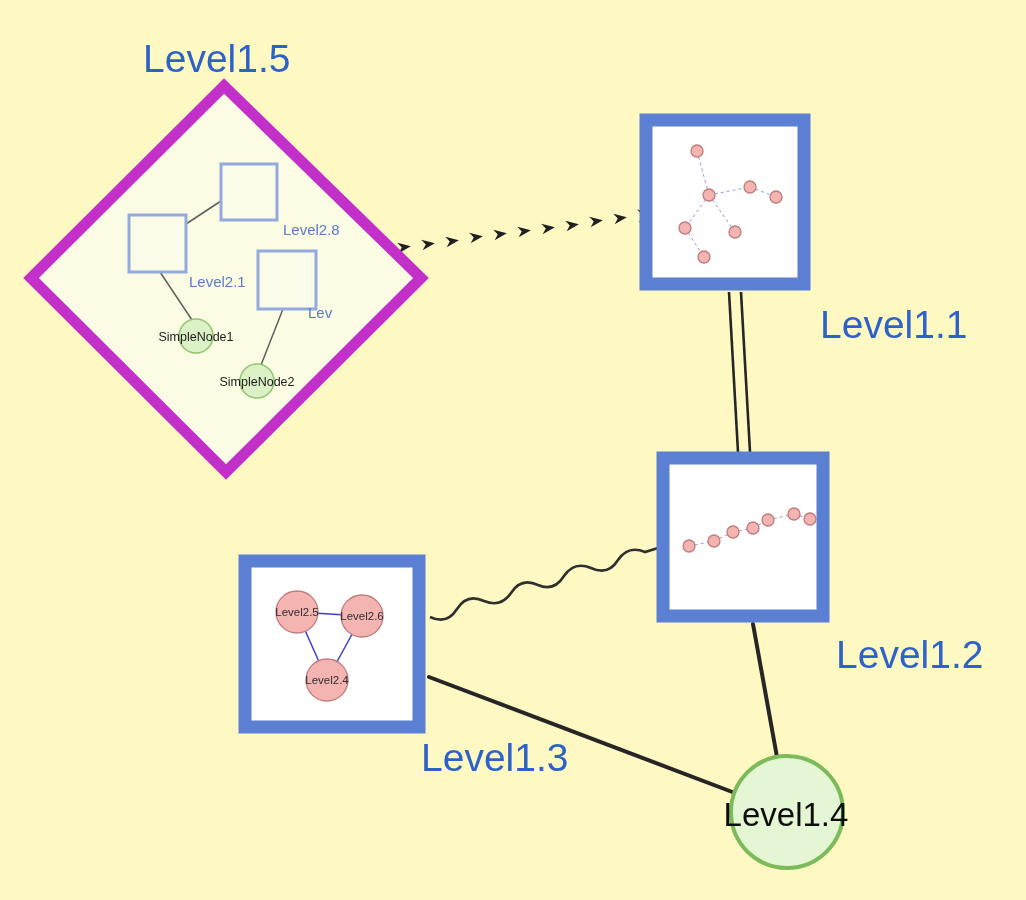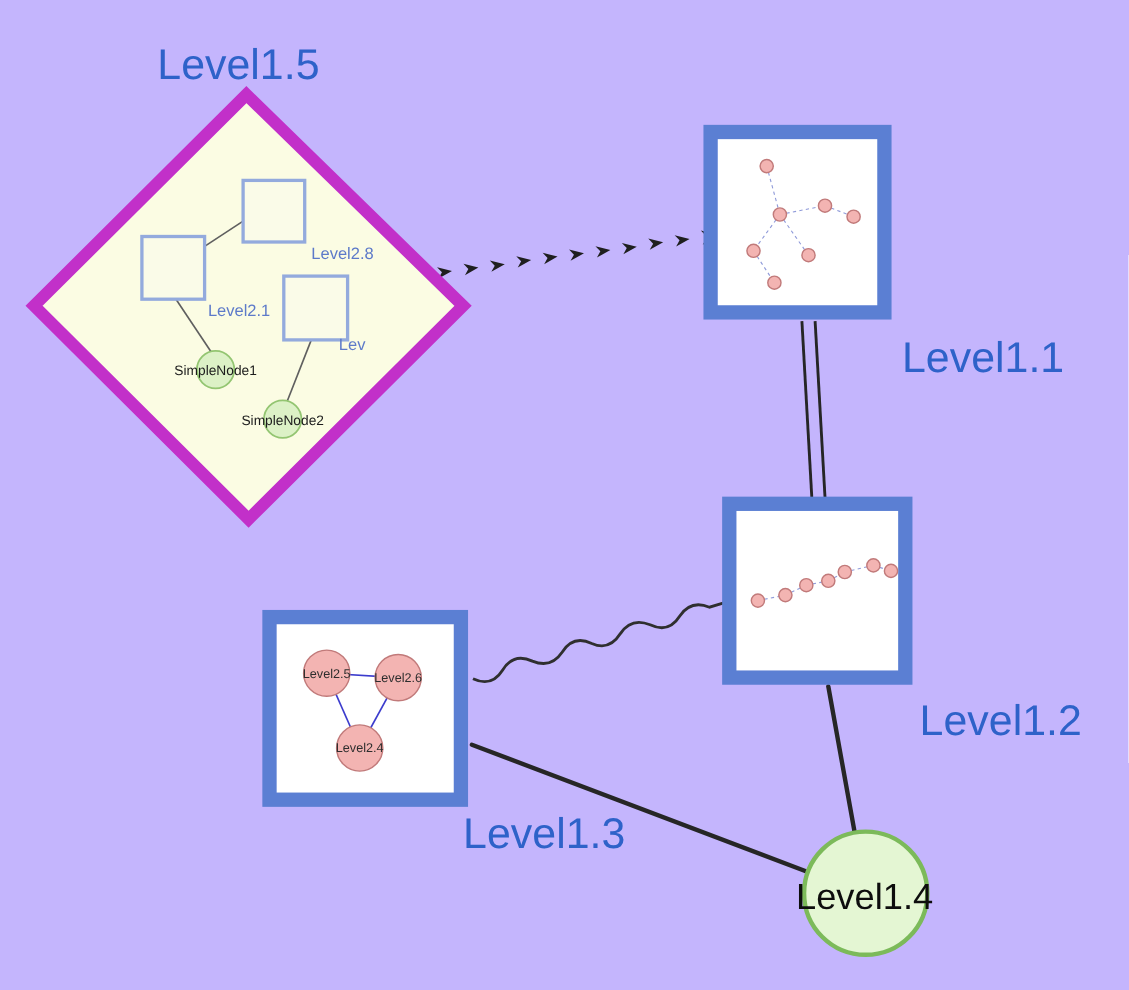--- a/index.html
+++ b/index.html
@@ -1,19 +1,19 @@
 <!DOCTYPE html>
 <html style="--label-blue: #2e62c9; --inner-label-blue: #5d7ac9; --group-border: #5b7fd3; --diamond-border: #c230c9; --diamond-fill: #fbfce3; --inner-square-fill: #fafbe8; --inner-square-border: #93aadd; --green-fill: #dcf1c6; --green-border: #93c571; --big-green-fill: #e4f6d3; --big-green-border: #7cba5a; --pink-fill: #f3b4b2; --pink-border: #c17a7a; --mini-edge: #8f9ad9; --triangle-edge: #3c3ccd; --edge-dark: #262626;"><head>
 <meta charset="utf-8">
 <style>
   html, body { margin: 0; padding: 0; background: #ffffff; }
   .canvas {
     position: relative;
     width: 1026px; height: 900px;
-    background: #c4b5fd;
+    background: #fef9c3;
     font-family: "Liberation Sans", sans-serif;
     overflow: hidden;
   }
   .canvas svg { position: absolute; left: 0; top: 0; }
   text { font-family: "Liberation Sans", sans-serif; }
 
   .lbl-big       { fill: var(--label-blue, #2e62c9); font-size: 39px; }
   .lbl-big-black { fill: #0d0d0d; font-size: 33px; text-anchor: middle; }
   .lbl-inner     { fill: var(--inner-label-blue, #5d7ac9); font-size: 15px; }
   .lbl-node      { fill: #1c1c1c; font-size: 12.5px; text-anchor: middle; }

